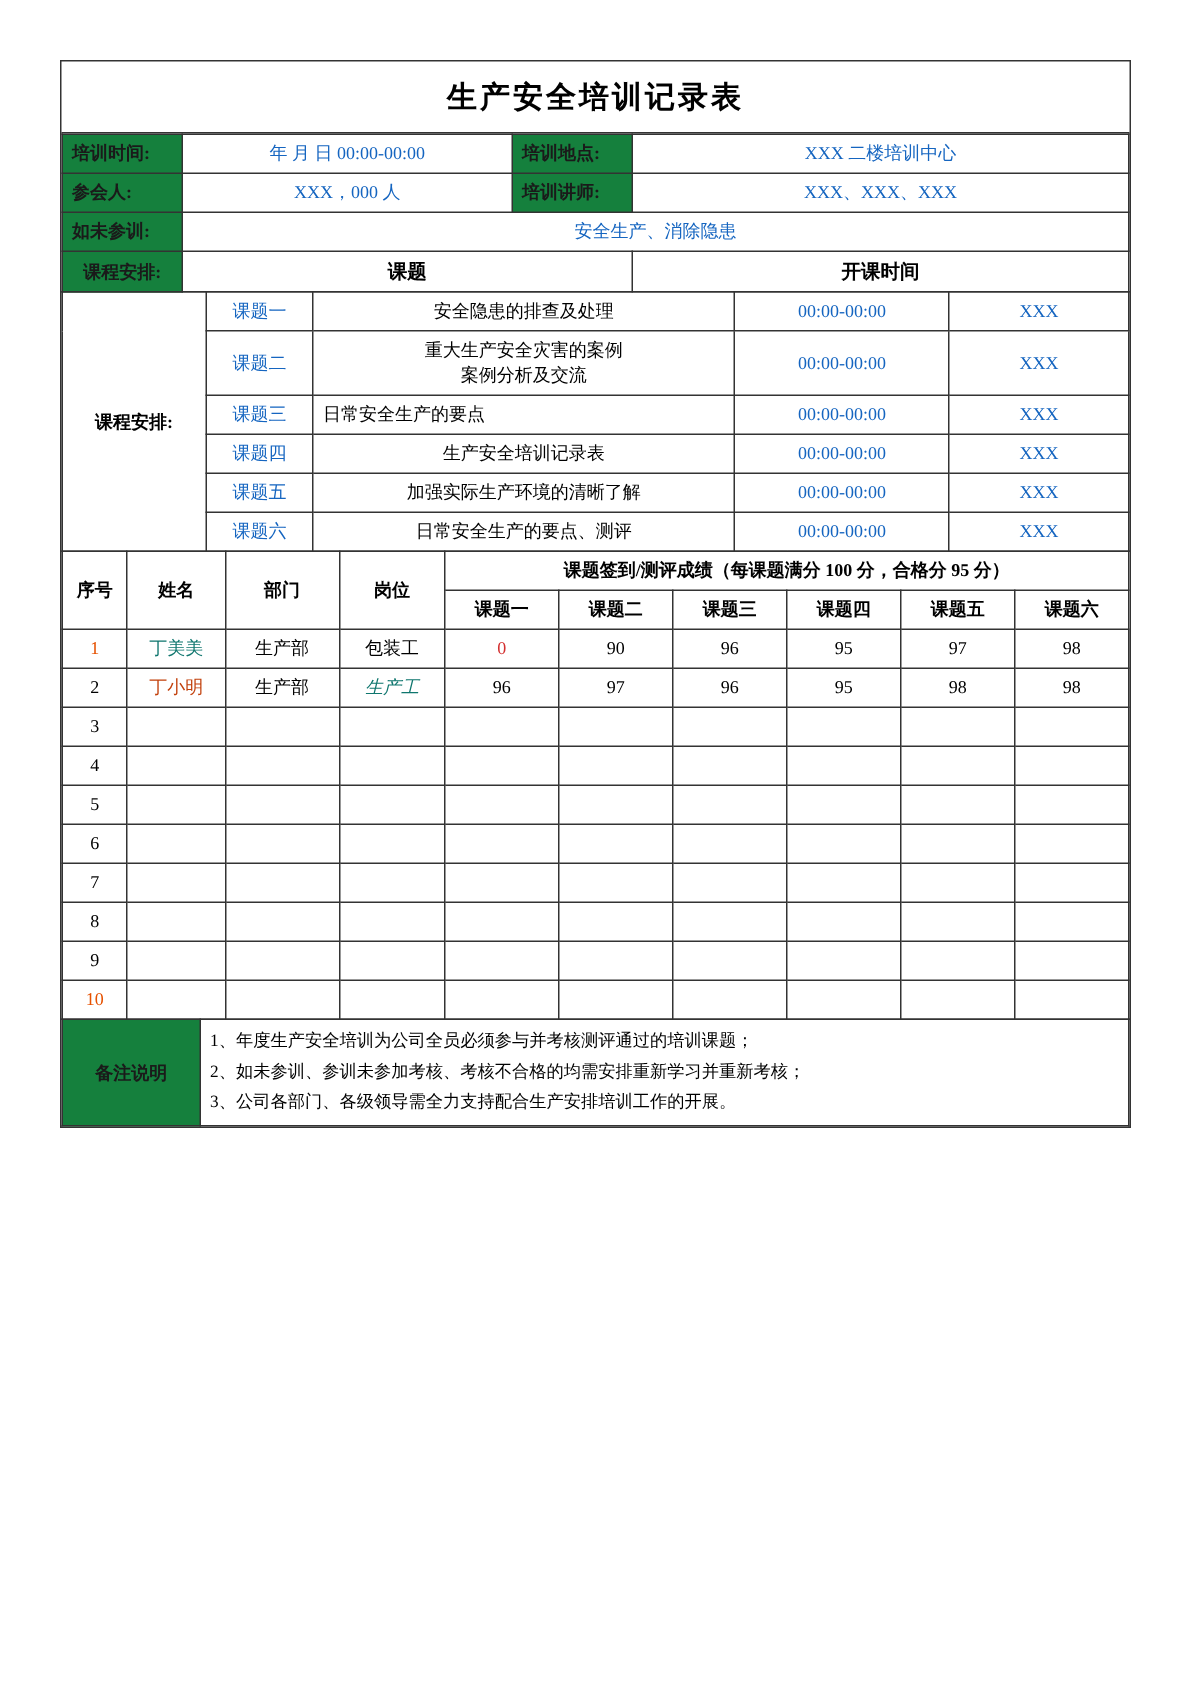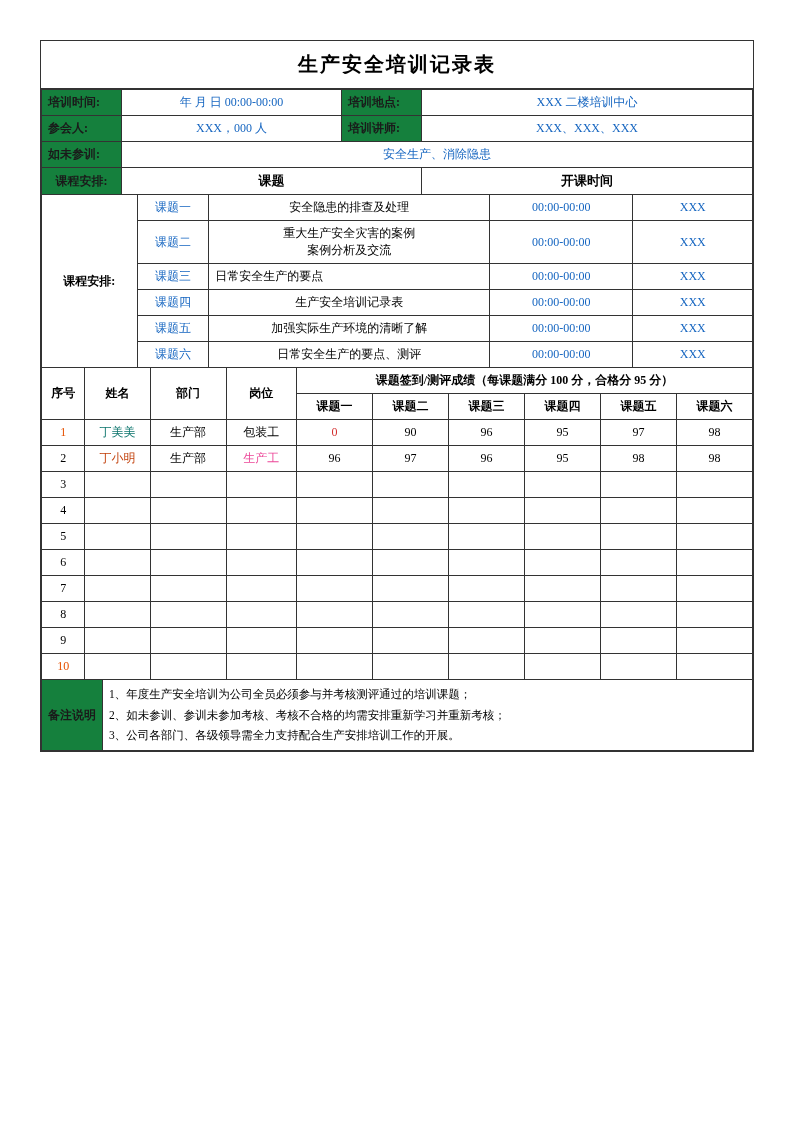--- a/index.html
+++ b/index.html
@@ -212,21 +212,21 @@
           <td style="color: rgb(0, 0, 0); height: 26px;">90</td>
           <td style="color: rgb(0, 0, 0); height: 26px;">96</td>
           <td style="color: rgb(0, 0, 0); height: 26px;">95</td>
           <td style="color: rgb(0, 0, 0); height: 26px;">97</td>
           <td style="color: rgb(0, 0, 0); height: 26px;">98</td>
         </tr>
         <tr>
           <td style="color: rgb(0, 0, 0); height: 26px;">2</td>
           <td style="color: #c2410c; height: 26px;">丁小明</td>
           <td style="color: rgb(0, 0, 0); height: 26px;">生产部</td>
-          <td style="color: #ec4899; height: 26px;">生产工</td>
+          <td style="color: #0f766e; height: 26px; font-style: italic;">生产工</td>
           <td style="color: rgb(0, 0, 0); height: 26px;">96</td>
           <td style="color: rgb(0, 0, 0); height: 26px;">97</td>
           <td style="color: rgb(0, 0, 0); height: 26px;">96</td>
           <td style="color: rgb(0, 0, 0); height: 26px;">95</td>
           <td style="color: rgb(0, 0, 0); height: 26px;">98</td>
           <td style="color: rgb(0, 0, 0); height: 26px;">98</td>
         </tr>
         <tr>
           <td style="color: rgb(0, 0, 0); height: 26px;">3</td>
           <td style="color: rgb(0, 0, 0); height: 26px;"></td>
@@ -322,21 +322,21 @@
           <td style="color: rgb(0, 0, 0); height: 26px;"></td>
           <td style="color: rgb(0, 0, 0); height: 26px;"></td>
           <td style="color: rgb(0, 0, 0); height: 26px;"></td>
         </tr>
       </tbody>
   </table>
 
   <table class="main-table" style="margin-top:-1px;">
     <tbody>
         <tr>
-      <td class="label-cell remarks-label" style="width:61px; text-align:center;">备注说明</td>
+      <td class="label-cell remarks-label" style="width:92px; text-align:center;">备注说明</td>
       <td class="remarks-content" id="remarks-content-cell">
             <div>1、年度生产安全培训为公司全员必须参与并考核测评通过的培训课题；</div>
             <div>2、如未参训、参训未参加考核、考核不合格的均需安排重新学习并重新考核；</div>
             <div>3、公司各部门、各级领导需全力支持配合生产安排培训工作的开展。</div>
           </td>
     </tr>
   </tbody>
     </table>
 </div>
 

